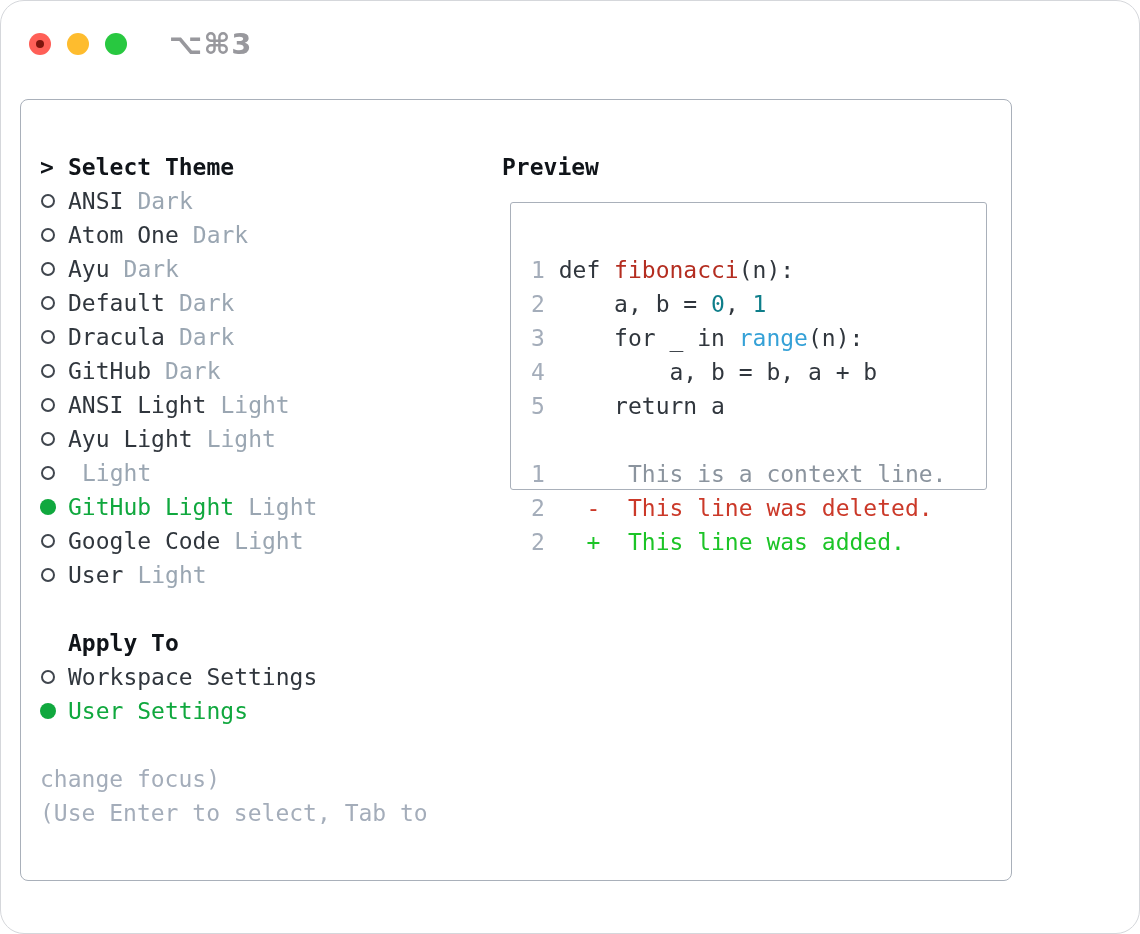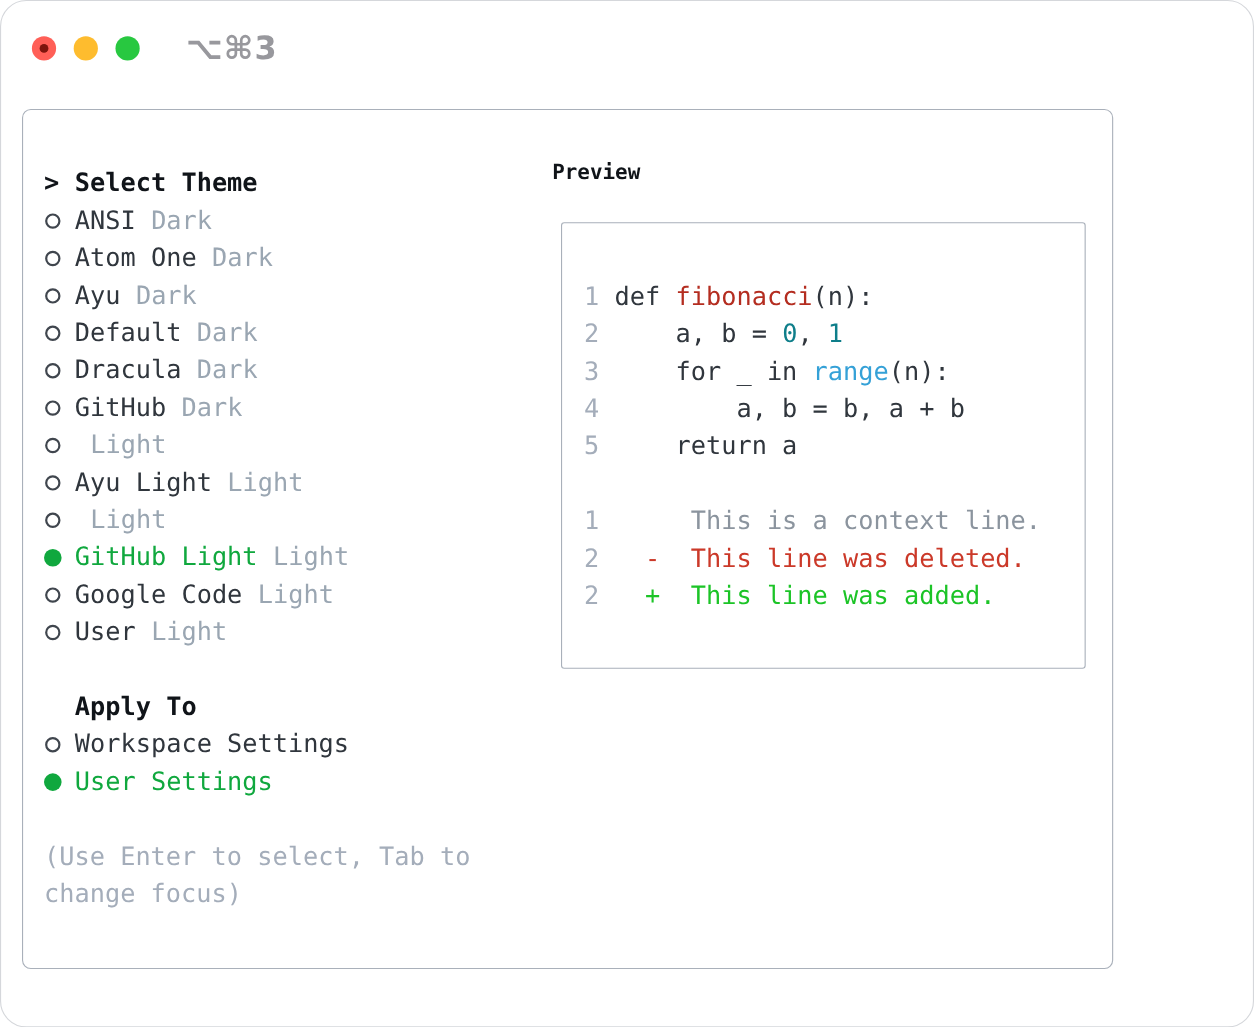--- a/index.html
+++ b/index.html
@@ -41,23 +41,23 @@
   .hdr { font-weight:bold; color:#101419; }
   .t-name { color:var(--text); }
   .t-name.sel { color:var(--green); }
   .t-variant { color:var(--muted); margin-left:14px; }
   .apply-block { margin-top:34px;text-align:right; }
   .o-label.sel { color:var(--green); }
   .help-block { margin-top:34px; color:var(--help); white-space:pre; }
   .help-block div { height:34px; line-height:34px; }
 
   
-  .preview-label { position:absolute; left:481px; top:40px; height:34px; line-height:34px; font-size:19px; font-weight:bold; color:#101419; }
+  .preview-label { position:absolute; left:481px; top:50px; height:34px; line-height:34px; font-size:23px; font-weight:bold; color:#101419; }
   .preview-box {
-    position:absolute; left:489px; top:102px; width:477px; height:406px;
+    position:absolute; left:489px; top:102px; width:477px; height:288px;
     border:1.5px solid var(--border); border-radius:3px; background:#fff;
   }
   .code { position:absolute; left:20px; top:50px; font-size:23px; line-height:34px; white-space:pre; }
   .cl { height:34px; }
   .c-ln   { color:var(--ln); }
   .c-d    { color:var(--text); }
   .c-red  { color:var(--red); }
   .c-teal { color:var(--teal); }
   .c-blue { color:var(--blue); }
   .c-ctx  { color:var(--ctx); }
@@ -83,40 +83,40 @@
         <span class="bullet arrow">&gt;</span>
         <span class="hdr">Select Theme</span>
       </div>
       <div id="theme-list">
           <div class="row"><span class="bullet"><span class="radio"></span></span><span class="t-name">ANSI</span><span class="t-variant">Dark</span></div>
           <div class="row"><span class="bullet"><span class="radio"></span></span><span class="t-name">Atom One</span><span class="t-variant">Dark</span></div>
           <div class="row"><span class="bullet"><span class="radio"></span></span><span class="t-name">Ayu</span><span class="t-variant">Dark</span></div>
           <div class="row"><span class="bullet"><span class="radio"></span></span><span class="t-name">Default</span><span class="t-variant">Dark</span></div>
           <div class="row"><span class="bullet"><span class="radio"></span></span><span class="t-name">Dracula</span><span class="t-variant">Dark</span></div>
           <div class="row"><span class="bullet"><span class="radio"></span></span><span class="t-name">GitHub</span><span class="t-variant">Dark</span></div>
-          <div class="row"><span class="bullet"><span class="radio"></span></span><span class="t-variant">Light</span></div>
+          <div class="row"><span class="bullet"><span class="radio"></span></span><span class="t-name">ANSI Light</span><span class="t-variant">Light</span></div>
           <div class="row"><span class="bullet"><span class="radio"></span></span><span class="t-name">Ayu Light</span><span class="t-variant">Light</span></div>
           <div class="row"><span class="bullet"><span class="radio"></span></span><span class="t-variant">Light</span></div>
           <div class="row"><span class="bullet"><span class="radio sel"></span></span><span class="t-name sel">GitHub Light</span><span class="t-variant">Light</span></div>
           <div class="row"><span class="bullet"><span class="radio"></span></span><span class="t-name">Google Code</span><span class="t-variant">Light</span></div>
           <div class="row"><span class="bullet"><span class="radio"></span></span><span class="t-name">User</span><span class="t-variant">Light</span></div>
         </div>
 
       <div class="apply-block">
         <div class="row">
           <span class="bullet"></span>
           <span class="hdr">Apply To</span>
         </div>
         <div id="apply-list">
             <div class="row"><span class="bullet"><span class="radio"></span></span><span class="o-label">Workspace Settings</span></div>
             <div class="row"><span class="bullet"><span class="radio sel"></span></span><span class="o-label sel">User Settings</span></div>
           </div>
       </div>
 
-      <div class="help-block" id="help-block"><div>(Use Enter to select, Tab to</div><div>change focus)</div></div>
+      <div class="help-block" id="help-block"><div>change focus)</div><div>(Use Enter to select, Tab to</div></div>
     </div>
 
     <div class="preview-label">Preview</div>
     <div class="preview-box">
       <div class="code" id="code"><div class="cl"><span class="c-ln">1 </span><span class="c-d">def </span><span class="c-red">fibonacci</span><span class="c-d">(n):</span></div><div class="cl"><span class="c-ln">2 </span><span class="c-d">    a, b = </span><span class="c-teal">0</span><span class="c-d">, </span><span class="c-teal">1</span></div><div class="cl"><span class="c-ln">3 </span><span class="c-d">    for _ in </span><span class="c-blue">range</span><span class="c-d">(n):</span></div><div class="cl"><span class="c-ln">4 </span><span class="c-d">        a, b = b, a + b</span></div><div class="cl"><span class="c-ln">5 </span><span class="c-d">    return a</span></div><div class="cl">&nbsp;</div><div class="cl"><span class="c-ln">1 </span><span class="c-ctx">     This is a context line.</span></div><div class="cl"><span class="c-ln">2 </span><span class="c-del">  -  This line was deleted.</span></div><div class="cl"><span class="c-ln">2 </span><span class="c-add">  +  This line was added.</span></div></div>
     </div>
 
   </div>
 </div>
 

